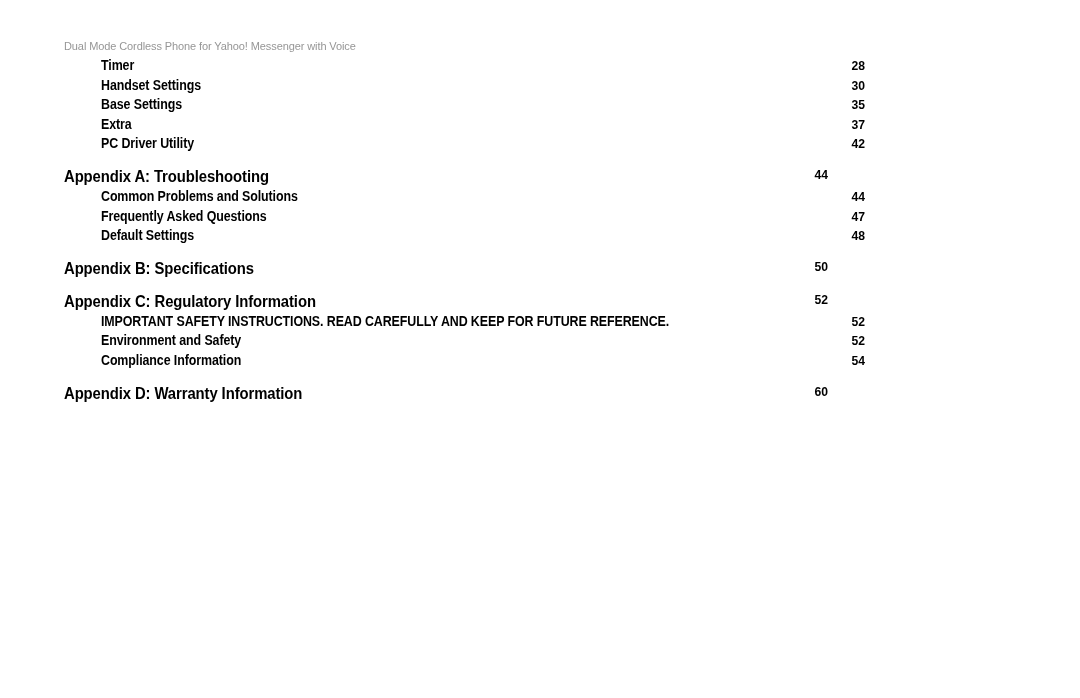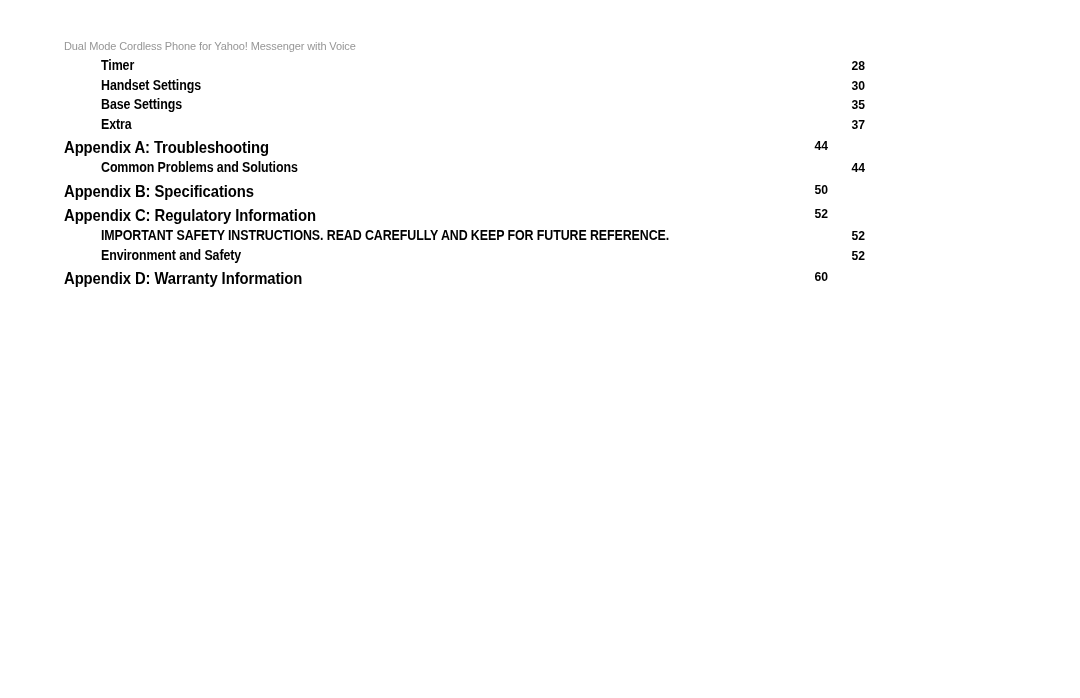--- a/index.html
+++ b/index.html
@@ -88,21 +88,21 @@
     font-size: 13.8px;
     font-weight: 700;
     letter-spacing: -0.1px;
   }
   .level-2 .toc-page {
     font-size: 13.5px;
   }
 
   
   .gap-above {
-    margin-top: 2px;
+    margin-top: 11px;
   }
 </style>
 </head>
 <body>
 
 <div class="running-head">Dual Mode Cordless Phone for Yahoo! Messenger with Voice</div>
 
 <div class="toc" id="toc-list">
     <div class="toc-row level-2">
       <span class="toc-title">Timer</span>
@@ -117,29 +117,44 @@
     <div class="toc-row level-2">
       <span class="toc-title">Base Settings</span>
       <span class="toc-spacer"></span>
       <span class="toc-page">35</span>
     </div>
     <div class="toc-row level-2">
       <span class="toc-title">Extra</span>
       <span class="toc-spacer"></span>
       <span class="toc-page">37</span>
     </div>
+    <div class="toc-row level-2">
+      <span class="toc-title">PC Driver Utility</span>
+      <span class="toc-spacer"></span>
+      <span class="toc-page">42</span>
+    </div>
     <div class="toc-row level-1 gap-above">
       <span class="toc-title">Appendix A: Troubleshooting</span>
       <span class="toc-spacer"></span>
       <span class="toc-page">44</span>
     </div>
     <div class="toc-row level-2">
       <span class="toc-title">Common Problems and Solutions</span>
       <span class="toc-spacer"></span>
       <span class="toc-page">44</span>
+    </div>
+    <div class="toc-row level-2">
+      <span class="toc-title">Frequently Asked Questions</span>
+      <span class="toc-spacer"></span>
+      <span class="toc-page">47</span>
+    </div>
+    <div class="toc-row level-2">
+      <span class="toc-title">Default Settings</span>
+      <span class="toc-spacer"></span>
+      <span class="toc-page">48</span>
     </div>
     <div class="toc-row level-1 gap-above">
       <span class="toc-title">Appendix B: Specifications</span>
       <span class="toc-spacer"></span>
       <span class="toc-page">50</span>
     </div>
     <div class="toc-row level-1 gap-above">
       <span class="toc-title">Appendix C: Regulatory Information</span>
       <span class="toc-spacer"></span>
       <span class="toc-page">52</span>
@@ -147,18 +162,23 @@
     <div class="toc-row level-2">
       <span class="toc-title">IMPORTANT SAFETY INSTRUCTIONS. READ CAREFULLY AND KEEP FOR FUTURE REFERENCE.</span>
       <span class="toc-spacer"></span>
       <span class="toc-page">52</span>
     </div>
     <div class="toc-row level-2">
       <span class="toc-title">Environment and Safety</span>
       <span class="toc-spacer"></span>
       <span class="toc-page">52</span>
     </div>
+    <div class="toc-row level-2">
+      <span class="toc-title">Compliance Information</span>
+      <span class="toc-spacer"></span>
+      <span class="toc-page">54</span>
+    </div>
     <div class="toc-row level-1 gap-above">
       <span class="toc-title">Appendix D: Warranty Information</span>
       <span class="toc-spacer"></span>
       <span class="toc-page">60</span>
     </div>
   </div>
 
 </body></html>

